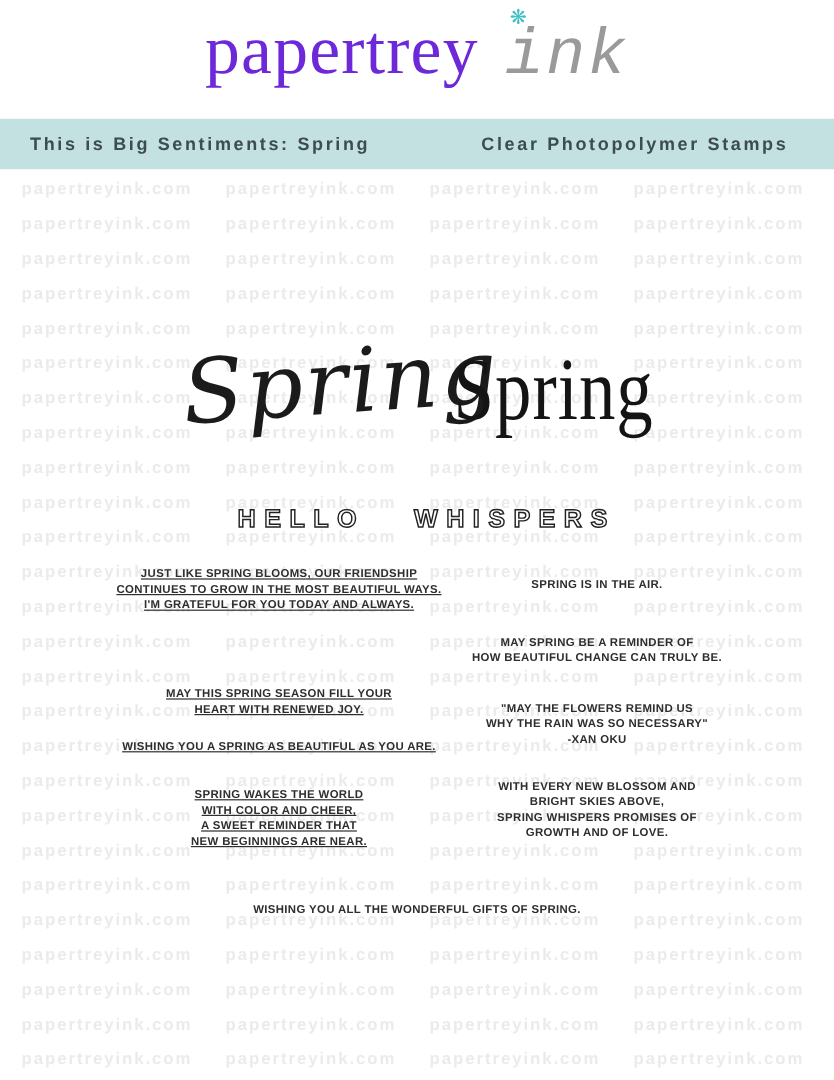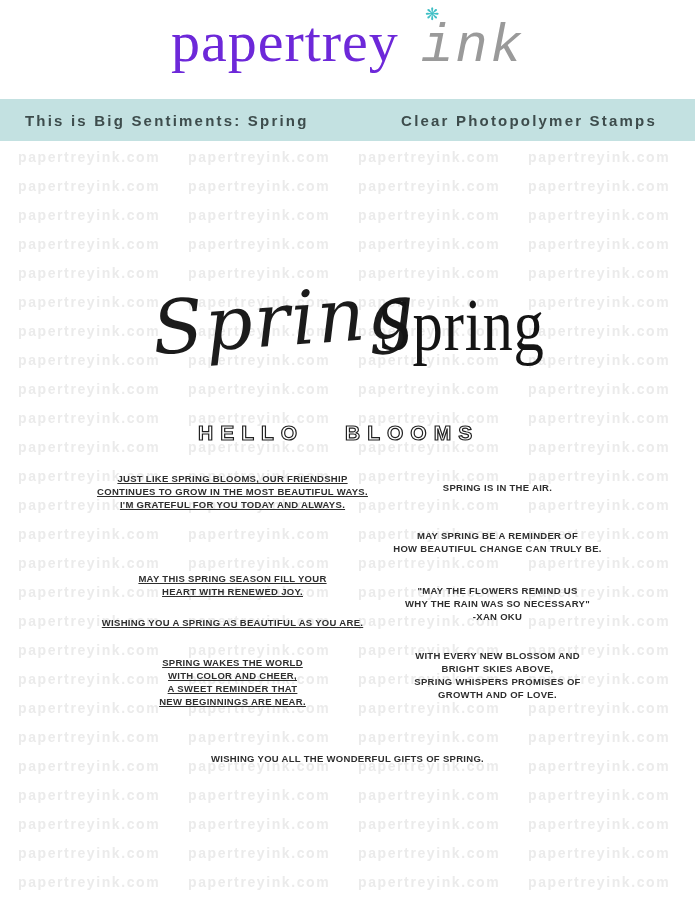--- a/index.html
+++ b/index.html
@@ -240,21 +240,21 @@
 
   <div class="banner" style="background: rgb(195, 225, 225); color: rgb(61, 76, 76);">
     <span class="left">This is Big Sentiments: Spring</span>
     <span class="right">Clear Photopolymer Stamps</span>
   </div>
 
   <div class="spring-script">Spring</div>
   <div class="spring-serif">Spring</div>
 
   <div class="outline-word hello">HELLO</div>
-  <div class="outline-word welcome">BLOOMS</div>
+  <div class="outline-word welcome">WHISPERS</div>
 
   <div class="sentiment col-left s-l1">JUST LIKE SPRING BLOOMS, OUR FRIENDSHIP
 CONTINUES TO GROW IN THE MOST BEAUTIFUL WAYS.
 I'M GRATEFUL FOR YOU TODAY AND ALWAYS.</div>
   <div class="sentiment col-left s-l2">MAY THIS SPRING SEASON FILL YOUR
 HEART WITH RENEWED JOY.</div>
   <div class="sentiment col-left s-l4">SPRING WAKES THE WORLD
 WITH COLOR AND CHEER,
 A SWEET REMINDER THAT
 NEW BEGINNINGS ARE NEAR.</div>

